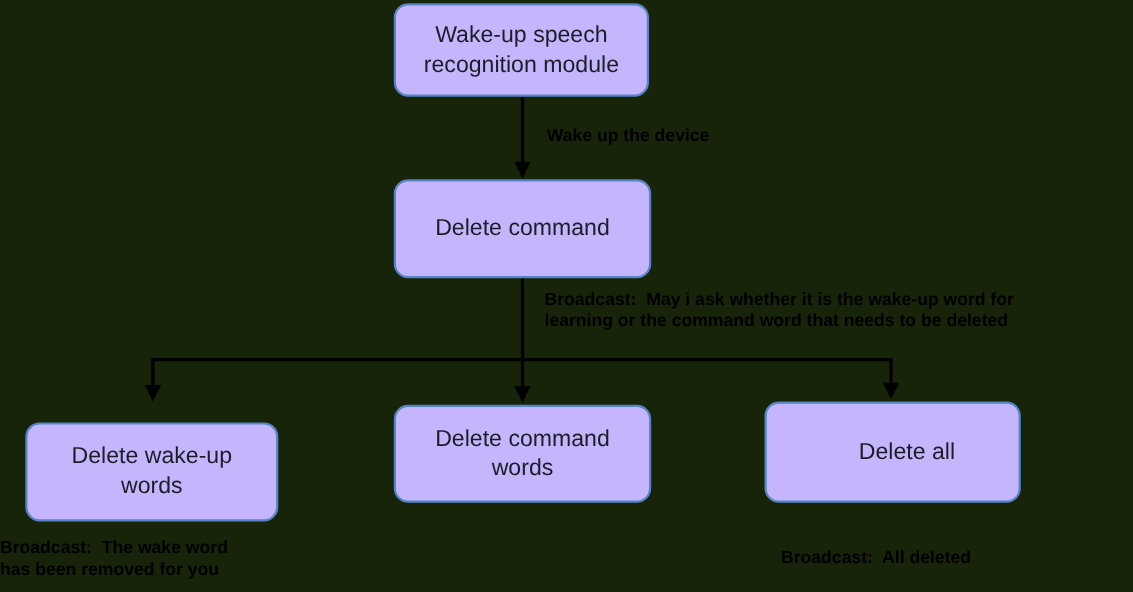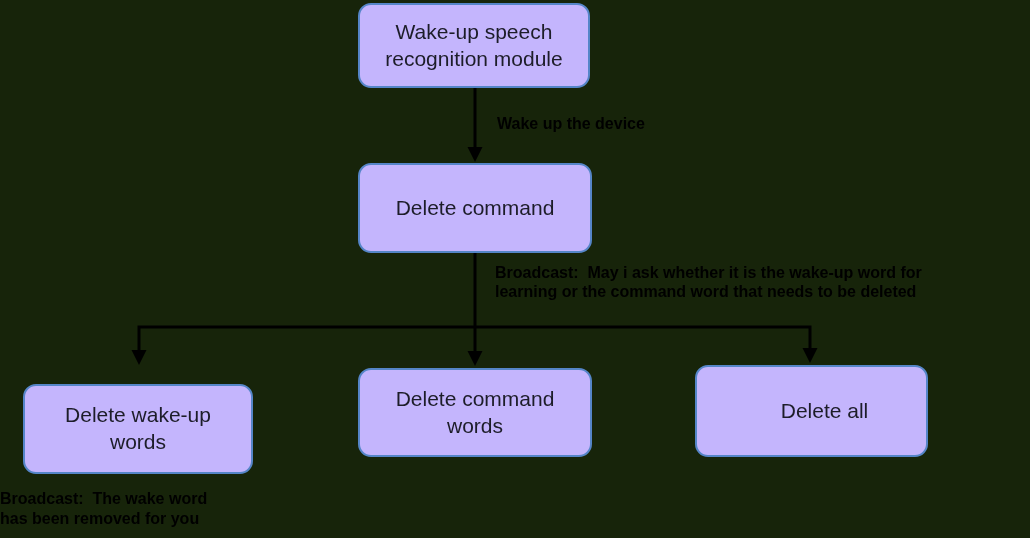--- a/index.html
+++ b/index.html
@@ -74,14 +74,15 @@
 
   <div class="edge-label lbl-wake">Wake up the device</div>
 
   <div class="edge-label lbl-ask">Broadcast:  May i ask whether it is the wake-up word for
 learning or the command word that needs to be deleted</div>
 
   <div class="edge-label lbl-b1">Broadcast:  The wake word
 has been removed for you</div>
 
 
+  <div class="edge-label lbl-b3">Broadcast:  All deleted</div>
 
 </div>
 
 </body></html>

